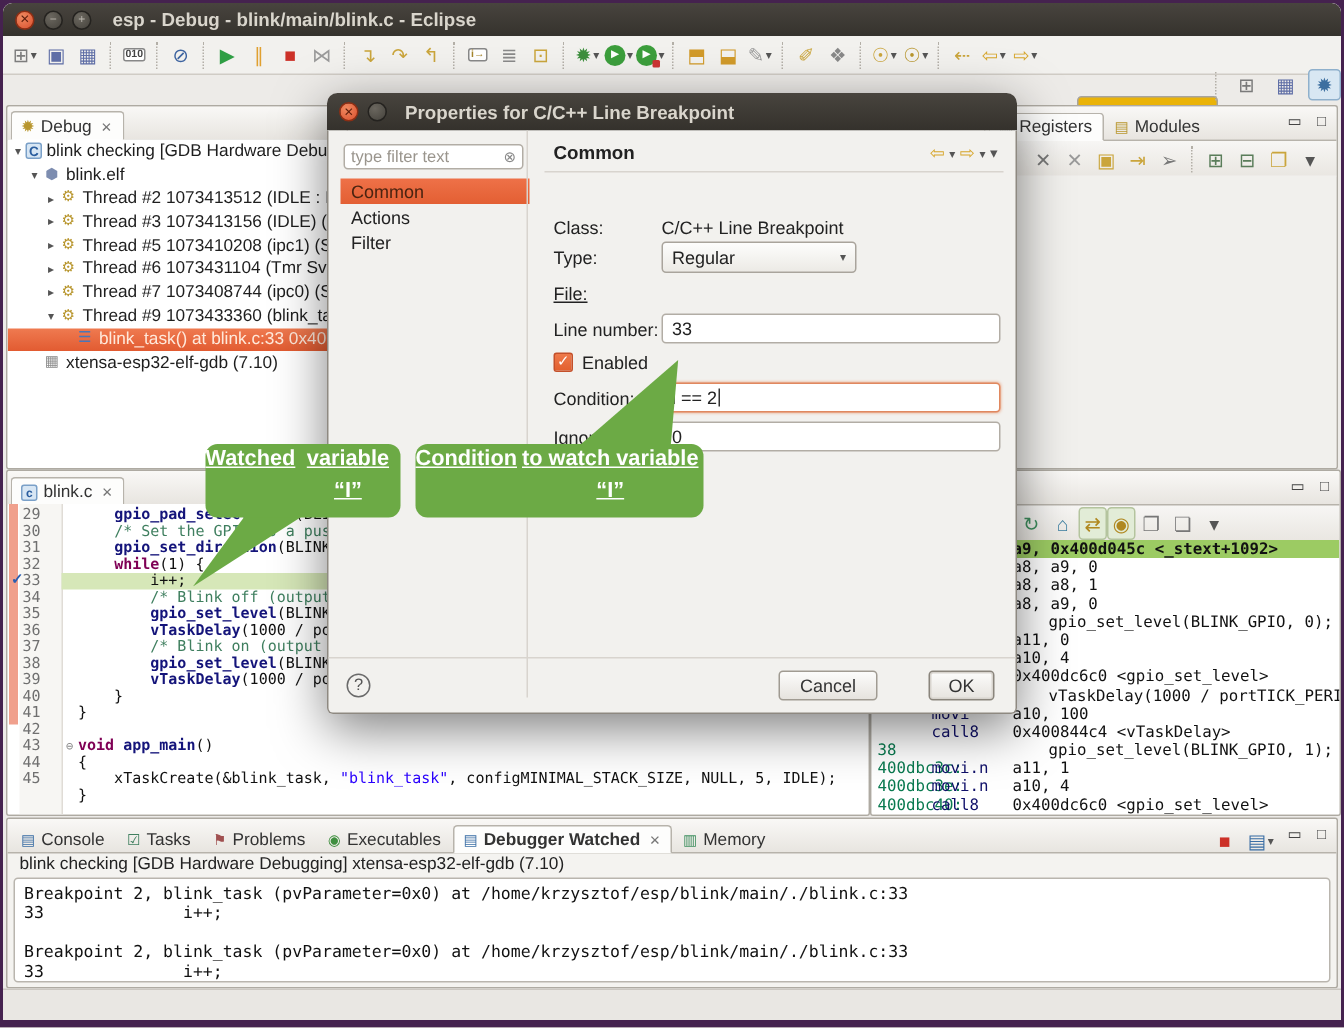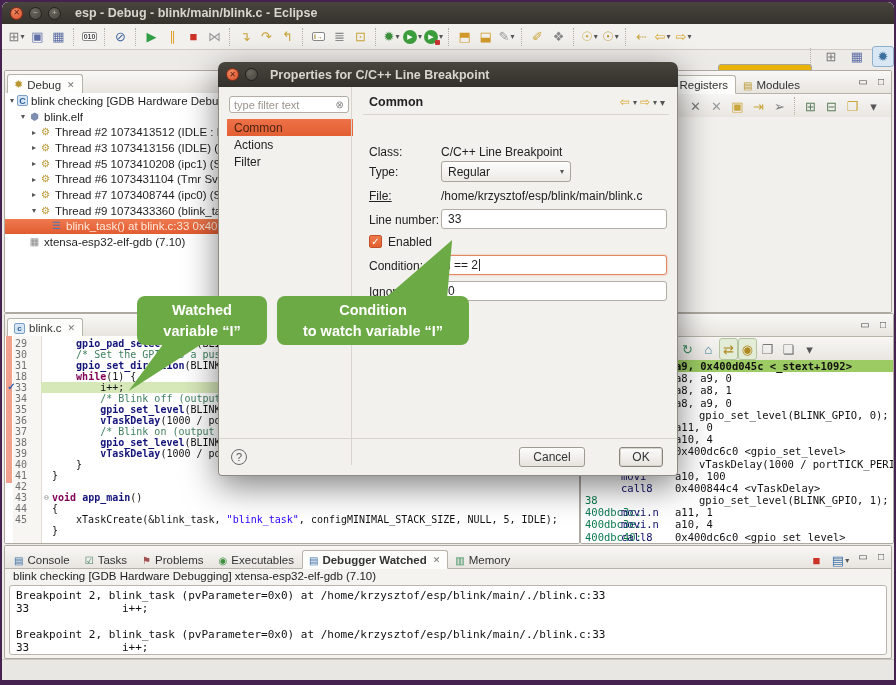--- a/index.html
+++ b/index.html
@@ -122,21 +122,21 @@
   .dlg-bottom{position:absolute;left:0;bottom:0;width:100%;height:36px;border-top:1px solid #d8d4ce;}
   .helpbtn{position:absolute;left:12px;top:10px;width:16px;height:16px;border:1px solid #6a6a6a;border-radius:50%;
            font-size:11px;color:#555;display:flex;align-items:center;justify-content:center;box-sizing:border-box;}
   .dbtn{position:absolute;top:8px;height:20px;background:linear-gradient(#fcfcfb,#e6e3de);border:1px solid #a09b92;
         border-radius:3px;font-size:12px;color:#333;display:flex;align-items:center;justify-content:center;box-sizing:border-box;}
   .dbtn.cancel{left:300px;width:66px;}
   .dbtn.ok{left:400px;width:44px;border-color:#8a857c;box-shadow:inset 0 0 0 1px #d8d4ce;}
   
   .callout{position:absolute;z-index:60;background:#6caa45;color:#fff;border-radius:8px;
            font-weight:bold;font-size:14.5px;line-height:21px;text-align:center;display:flex;
-           flex-direction:column;justify-content:center;}
+           flex-direction:row;justify-content:center;text-decoration:underline;}
   .tail{position:absolute;z-index:59;background:#6caa45;}
   .strip{position:absolute;left:0;top:657px;width:892px;height:21px;background:#e9e7e3;border-top:1px solid #cbc7c1;}
 </style>
 </head>
 <body>
 
 <div class="frame">
 <div class="win">
 
   <div class="titlebar">
@@ -332,21 +332,21 @@
         <span class="tclose">✕</span>
       </span>
     </div>
     <div class="ed-content">
       <div class="rangebar"></div>
       <div class="gutterbg"></div>
       <div class="coderows" id="code-rows">
             <div class="crow"><span class="ln">29</span><span class="fold"></span><span class="ctext"><span class="p">    </span><span class="fn">gpio_pad_select_gpio</span><span class="p">(BLINK_GPIO);</span></span></div>
             <div class="crow"><span class="ln">30</span><span class="fold"></span><span class="ctext"><span class="p">    </span><span class="cm">/* Set the GPIO as a push/pull output */</span></span></div>
             <div class="crow"><span class="ln">31</span><span class="fold"></span><span class="ctext"><span class="p">    </span><span class="fn">gpio_set_direction</span><span class="p">(BLINK_GPIO, GPIO_MODE_OUTPUT);</span></span></div>
-            <div class="crow"><span class="ln">18</span><span class="fold"></span><span class="ctext"><span class="p">    </span><span class="kw">while</span><span class="p">(1) {</span></span></div>
+            <div class="crow"><span class="ln">32</span><span class="fold"></span><span class="ctext"><span class="p">    </span><span class="kw">while</span><span class="p">(1) {</span></span></div>
             <div class="crow hl"><span class="ln">33</span><span class="fold"></span><span class="ctext"><span class="p">        i++;</span></span></div>
             <div class="crow"><span class="ln">34</span><span class="fold"></span><span class="ctext"><span class="p">        </span><span class="cm">/* Blink off (output low) */</span></span></div>
             <div class="crow"><span class="ln">35</span><span class="fold"></span><span class="ctext"><span class="p">        </span><span class="fn">gpio_set_level</span><span class="p">(BLINK_GPIO, 0);</span></span></div>
             <div class="crow"><span class="ln">36</span><span class="fold"></span><span class="ctext"><span class="p">        </span><span class="fn">vTaskDelay</span><span class="p">(1000 / portTICK_PERIOD_MS);</span></span></div>
             <div class="crow"><span class="ln">37</span><span class="fold"></span><span class="ctext"><span class="p">        </span><span class="cm">/* Blink on (output high) */</span></span></div>
             <div class="crow"><span class="ln">38</span><span class="fold"></span><span class="ctext"><span class="p">        </span><span class="fn">gpio_set_level</span><span class="p">(BLINK_GPIO, 1);</span></span></div>
             <div class="crow"><span class="ln">39</span><span class="fold"></span><span class="ctext"><span class="p">        </span><span class="fn">vTaskDelay</span><span class="p">(1000 / portTICK_PERIOD_MS);</span></span></div>
             <div class="crow"><span class="ln">40</span><span class="fold"></span><span class="ctext"><span class="p">    }</span></span></div>
             <div class="crow"><span class="ln">41</span><span class="fold"></span><span class="ctext"><span class="p">}</span></span></div>
             <div class="crow"><span class="ln">42</span><span class="fold"></span><span class="ctext"></span></div>
@@ -553,21 +553,20 @@
       <span class="fl" style="top:58px;">Class:</span>
       <span class="fv" style="top:58px;">C/C++ Line Breakpoint</span>
 
       <span class="fl" style="top:78px;">Type:</span>
       <span class="dropdownbtn" style="top:74px;">
         <span>Regular</span>
         <span class="drop">▾</span>
       </span>
 
       <span class="fl" style="top:102px;text-decoration:underline;">File:</span>
-      <span class="fv" style="top:102px;">/home/krzysztof/esp/blink/main/blink.c</span>
 
       <span class="fl" style="top:126px;">Line number:</span>
       <span class="dinput" style="top:122px;">
         <span>33</span>
       </span>
 
       <span class="checkbox" style="top:148px;">✓</span>
       <span class="cblabel" style="top:148px;">Enabled</span>
 
       <span class="fl" style="top:172px;">Condition:</span>

